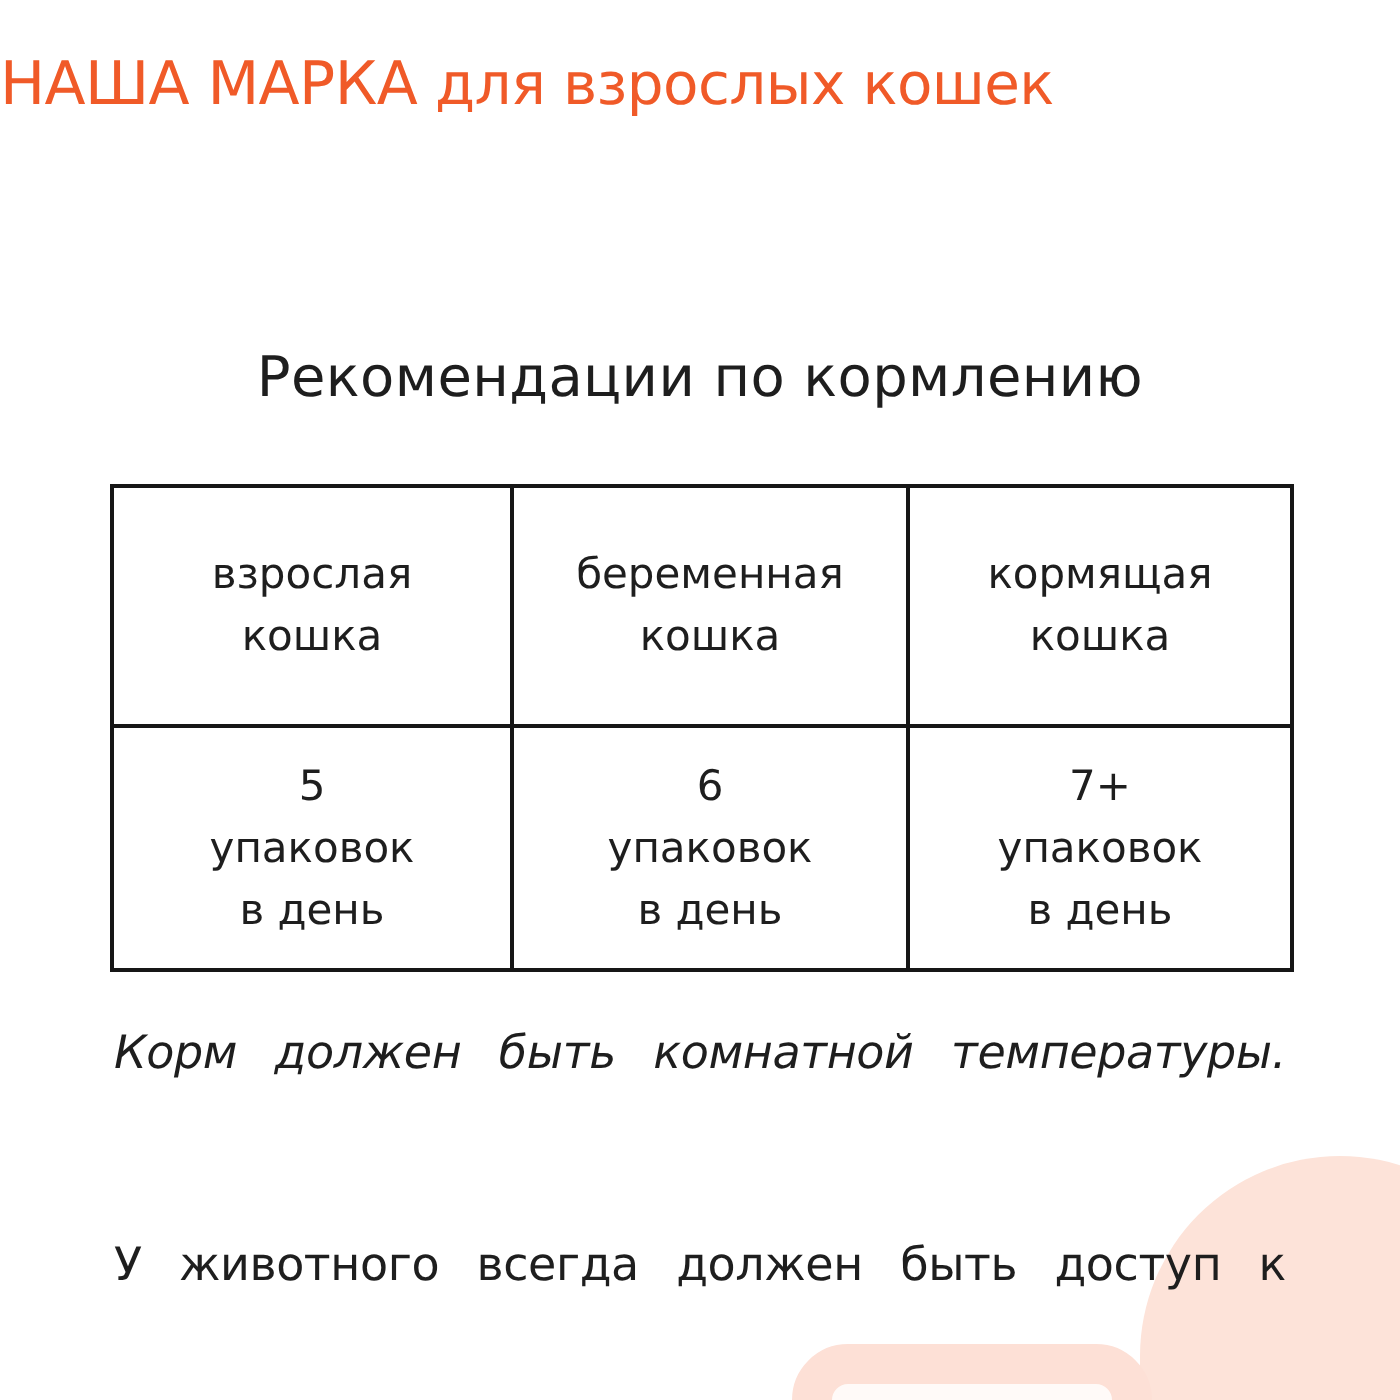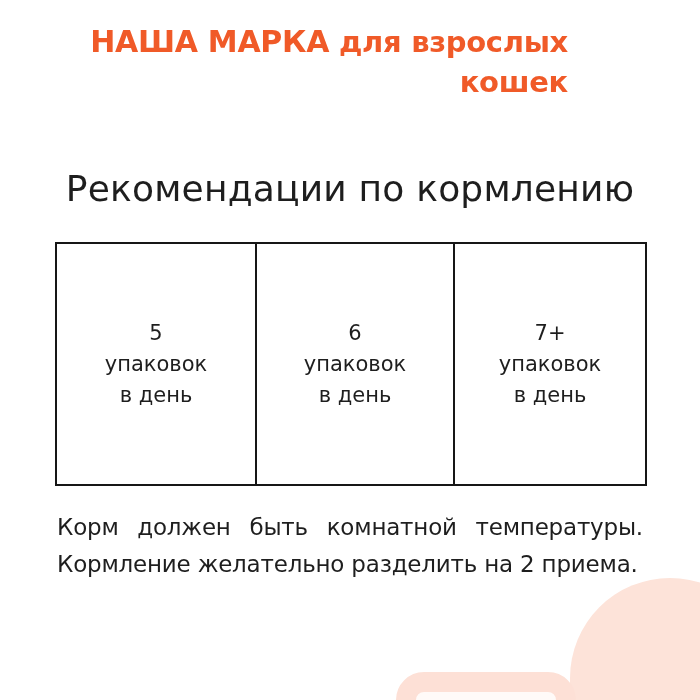--- a/index.html
+++ b/index.html
@@ -38,37 +38,37 @@
     }
     .content {
       position: relative;
       z-index: 1;
     }
     .brand-title {
       position: absolute;
       left: 0;
       top: 22px;
       width: 568px;
-      text-align: right;
+      text-align: left;
       color: #f05a28;
-      font-weight: bold;
+      font-weight: normal;
       font-size: 29px;
       line-height: 40px;
       letter-spacing: -0.3px;
     }
     .brand-title .brand-name {
       font-size: 30px;
     }
     .section-heading {
       position: absolute;
       left: 0;
       top: 164px;
       width: 700px;
       text-align: center;
-      font-size: 36px;
+      font-size: 28px;
       line-height: 50px;
       color: #1e1e1e;
       letter-spacing: 0.2px;
     }
     .feeding-table {
       position: absolute;
       left: 55px;
       top: 242px;
       width: 590px;
       height: 244px;
@@ -100,21 +100,21 @@
       letter-spacing: -0.2px;
     }
     .note-line {
       display: block;
       text-align: justify;
       text-align-last: justify;
     }
     .note-line.last {
       text-align-last: left;
     }
-    .note-1 { top: 509px; }
+    .note-1 { top: 509px; font-style: italic; }
     .note-2 { top: 615px; }
   </style>
 </head>
 <body>
 
 <div class="deco deco-arch"></div>
 <div class="deco deco-ring"></div>
 
 <div class="content">
 
@@ -127,20 +127,34 @@
 
   <div class="section-heading">Рекомендации по кормлению</div>
 
   <table class="feeding-table">
     <colgroup>
       <col class="c1">
         <col class="c2">
         <col class="c3">
     </colgroup>
     <tbody>
+        <tr class="header-row">
+      <td>
+        <span class="cell-line">взрослая</span>
+        <span class="cell-line">кошка</span>
+      </td>
+      <td>
+        <span class="cell-line">беременная</span>
+        <span class="cell-line">кошка</span>
+      </td>
+      <td>
+        <span class="cell-line">кормящая</span>
+        <span class="cell-line">кошка</span>
+      </td>
+    </tr>
     <tr class="value-row">
       <td>
         <span class="cell-line">5</span>
         <span class="cell-line">упаковок</span>
         <span class="cell-line">в день</span>
       </td>
       <td>
         <span class="cell-line">6</span>
         <span class="cell-line">упаковок</span>
         <span class="cell-line">в день</span>
@@ -149,19 +163,19 @@
         <span class="cell-line">7+</span>
         <span class="cell-line">упаковок</span>
         <span class="cell-line">в день</span>
       </td>
     </tr>
   </tbody>
     </table>
 
   <div class="note note-1">
     <span class="note-line">Корм должен быть комнатной температуры.</span>
-    <span class="note-line last">Кормление желательно разделить на 2 приема.</span>
   </div>
 
   <div class="note note-2">
+    <span class="note-line">У животного всегда должен быть доступ к</span>
   </div>
 
 </div>
 
 </body></html>

